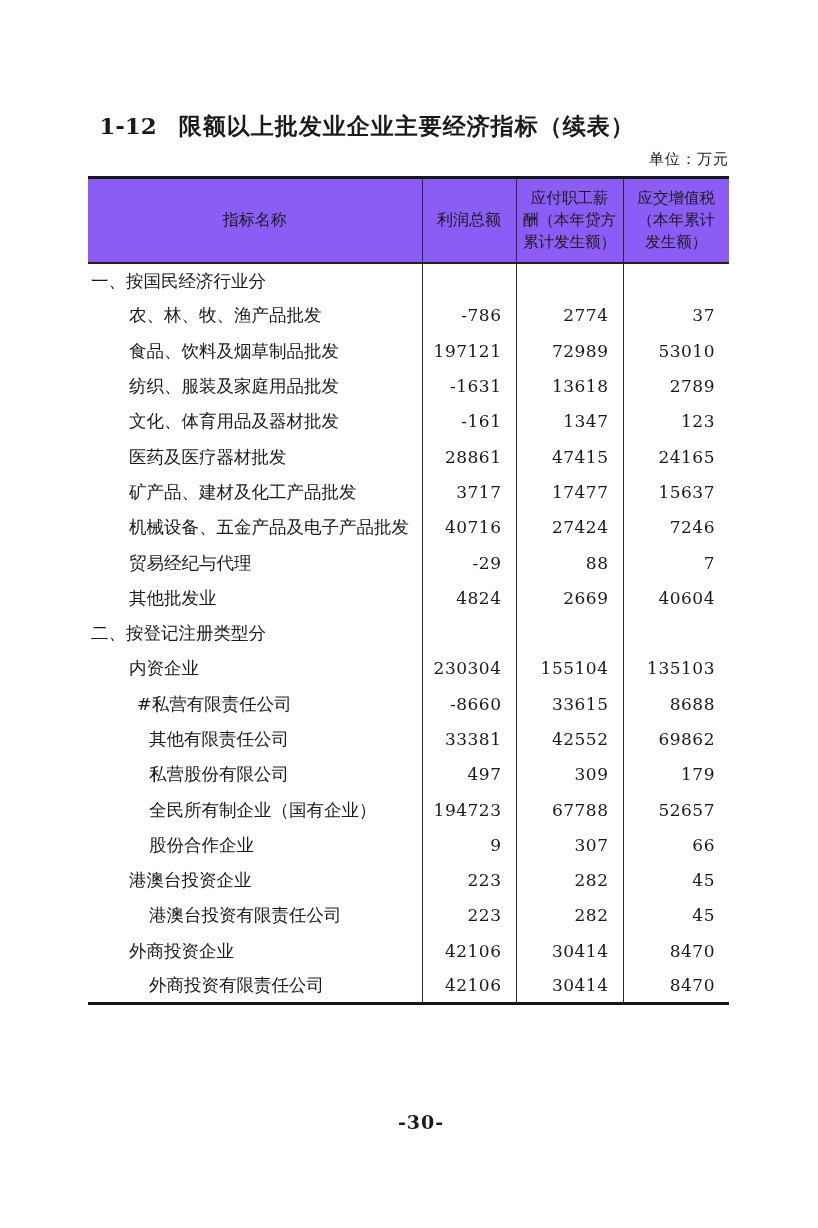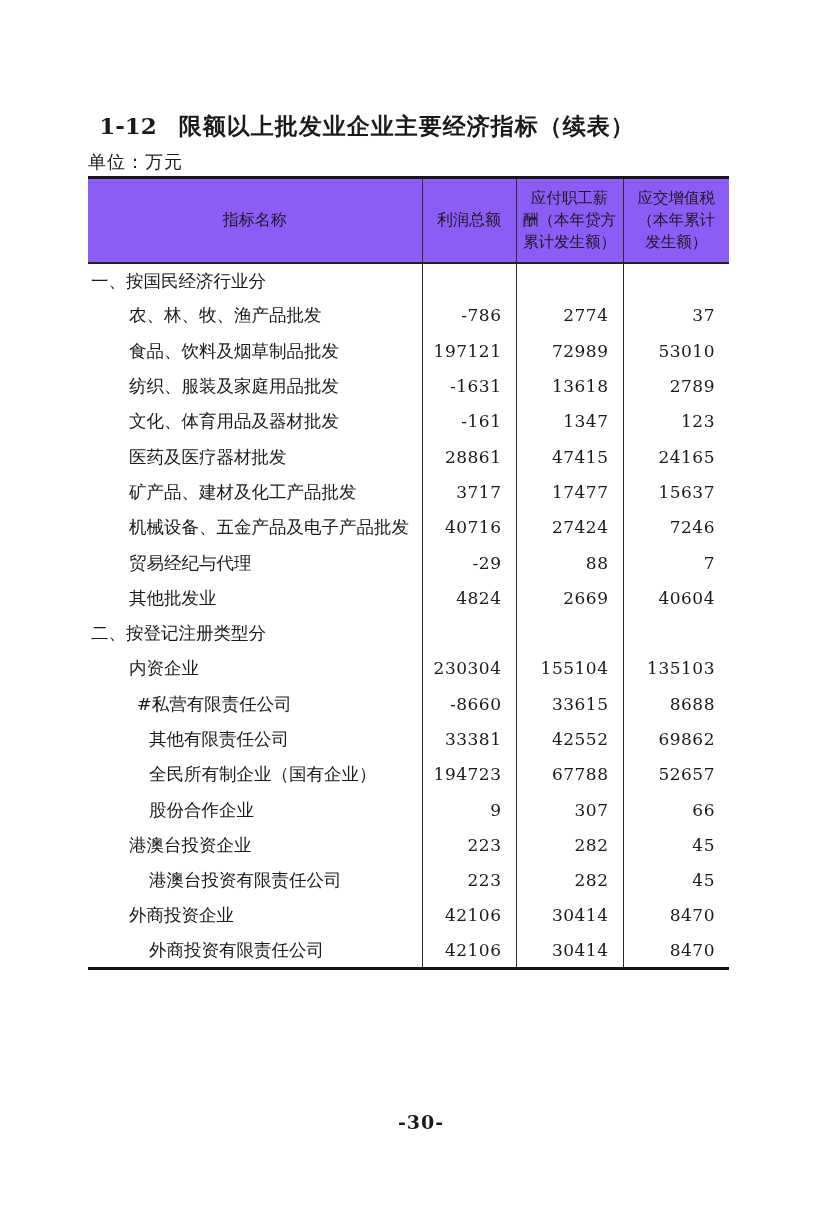--- a/index.html
+++ b/index.html
@@ -23,22 +23,22 @@
     font-weight: bold;
     letter-spacing: 1px;
     white-space: nowrap;
   }
   .title .tnum { margin-right: 22px; letter-spacing: 0; }
   .unit {
     position: absolute;
     top: 150px;
     left: 88px;
     width: 641px;
-    text-align: left;
-    font-size: 18px;
+    text-align: right;
+    font-size: 15px;
     letter-spacing: 1px;
   }
   .sheet { position: absolute; top: 176px; left: 88px; width: 641px; }
   table {
     width: 641px;
     border-collapse: collapse;
     table-layout: fixed;
     border-top: 3px solid #161616;
     border-bottom: 3px solid #161616;
   }
@@ -201,20 +201,26 @@
             <td class="num vline">33615</td>
             <td class="num vline">8688</td>
           </tr>
           <tr>
             <td class="name ind3">其他有限责任公司</td>
             <td class="num vline">33381</td>
             <td class="num vline">42552</td>
             <td class="num vline">69862</td>
           </tr>
           <tr>
+            <td class="name ind3">私营股份有限公司</td>
+            <td class="num vline">497</td>
+            <td class="num vline">309</td>
+            <td class="num vline">179</td>
+          </tr>
+          <tr>
             <td class="name ind3">全民所有制企业（国有企业）</td>
             <td class="num vline">194723</td>
             <td class="num vline">67788</td>
             <td class="num vline">52657</td>
           </tr>
           <tr>
             <td class="name ind3">股份合作企业</td>
             <td class="num vline">9</td>
             <td class="num vline">307</td>
             <td class="num vline">66</td>

